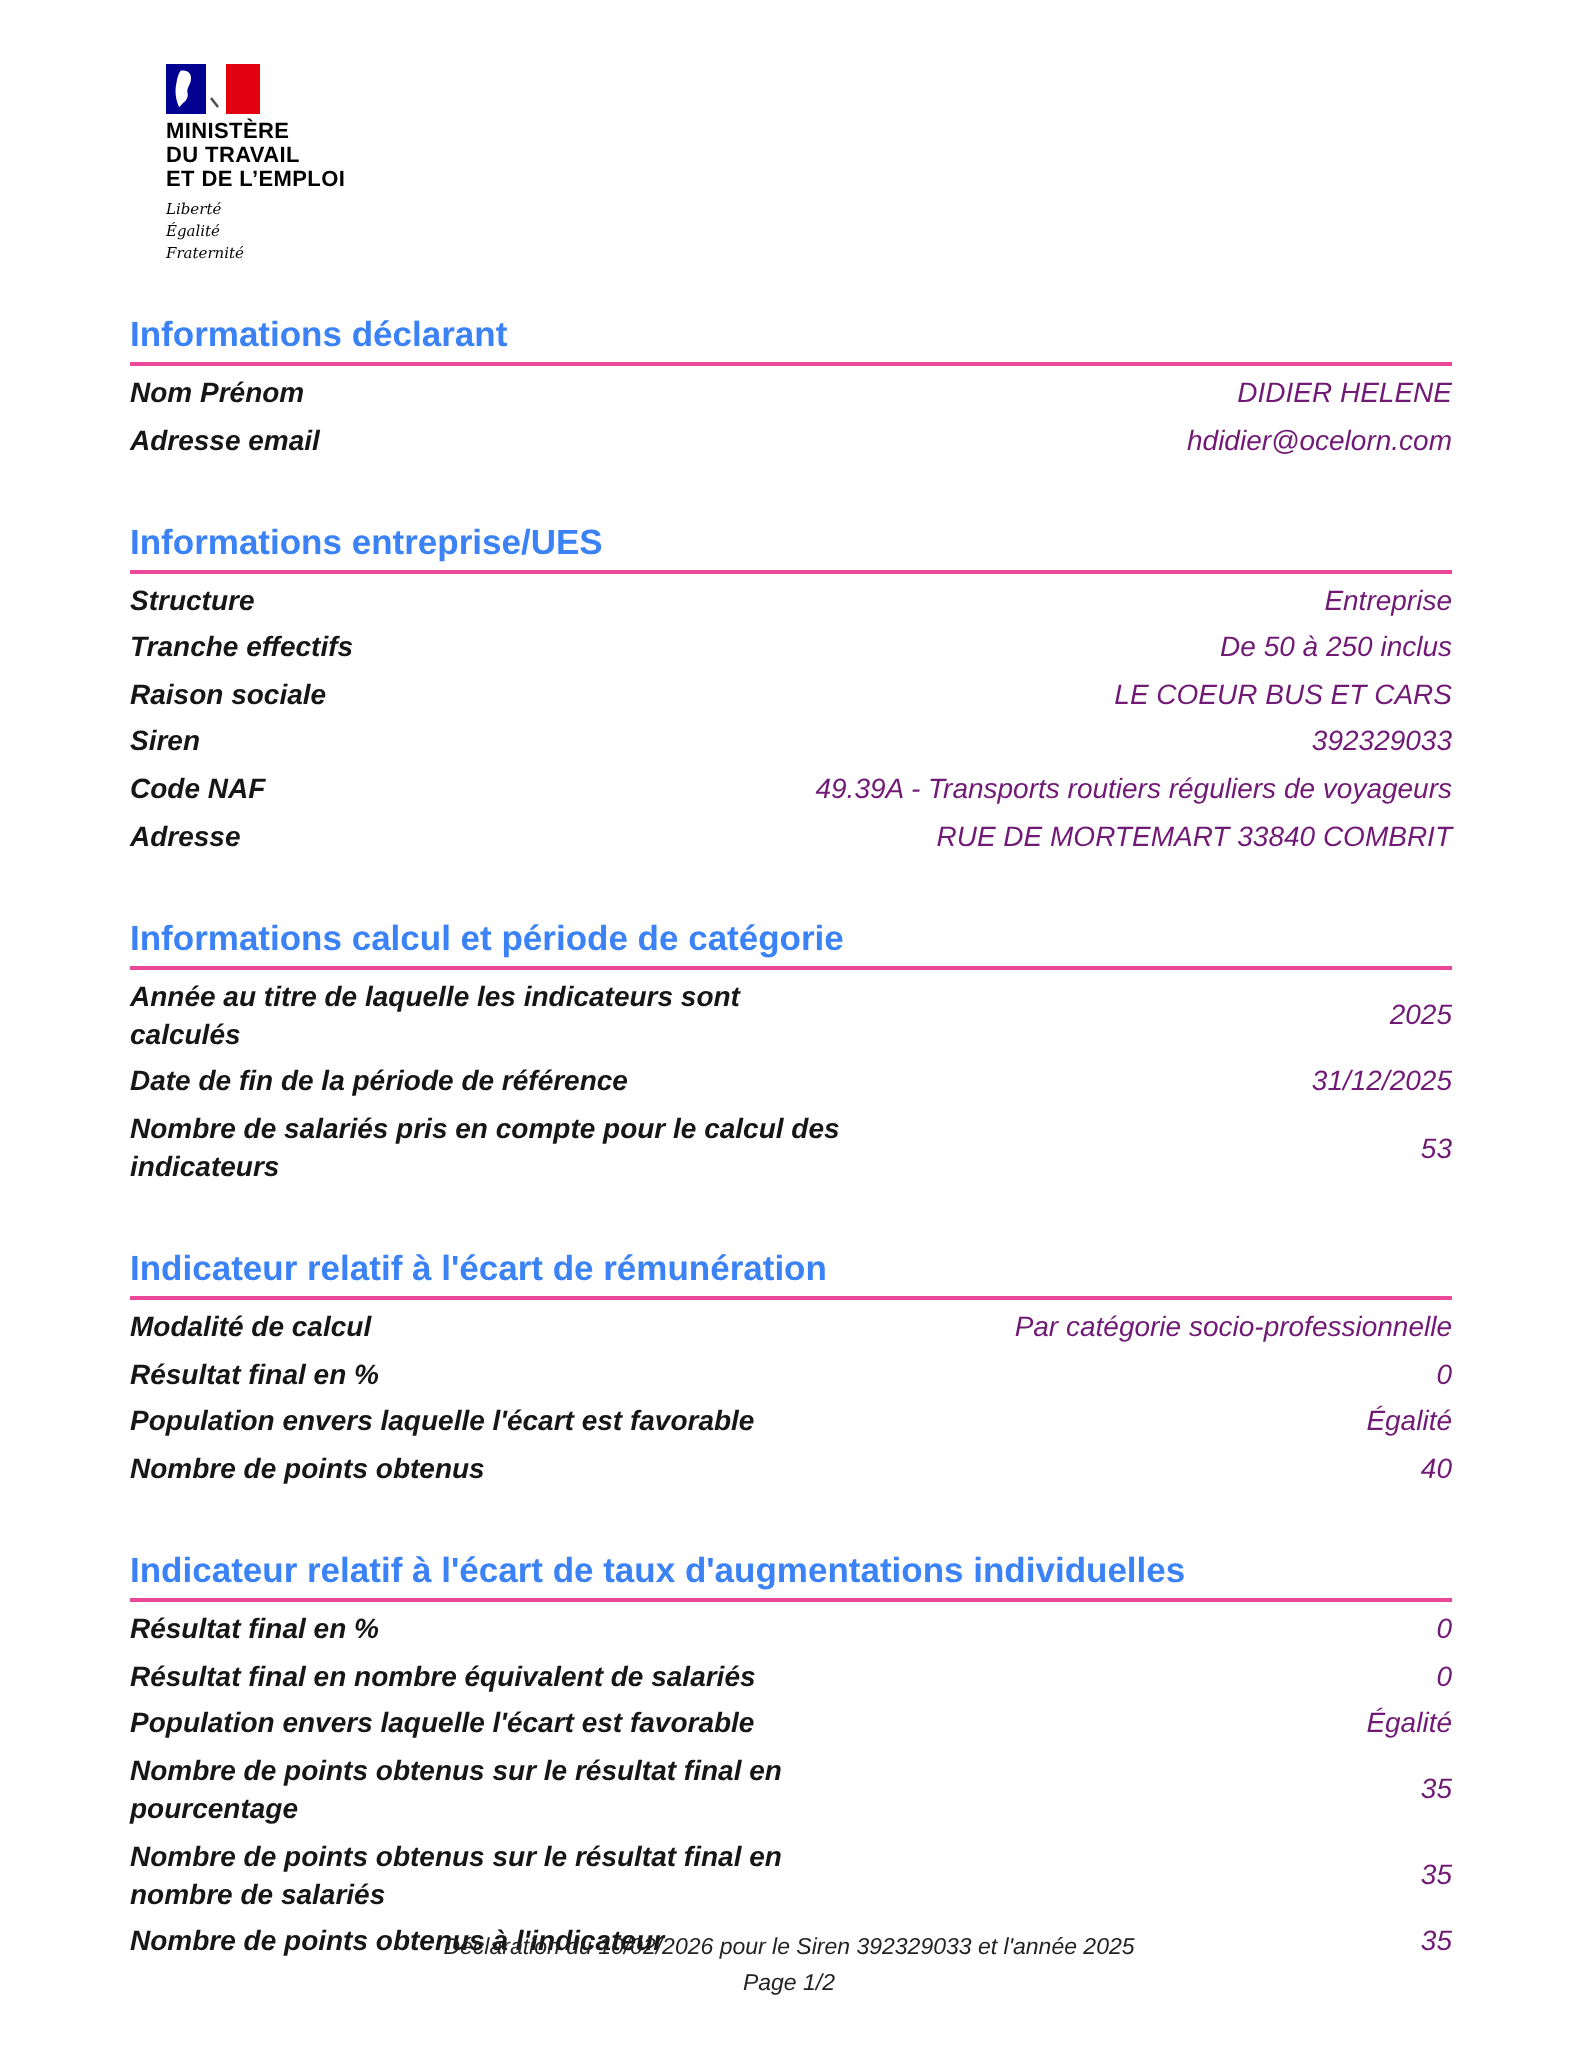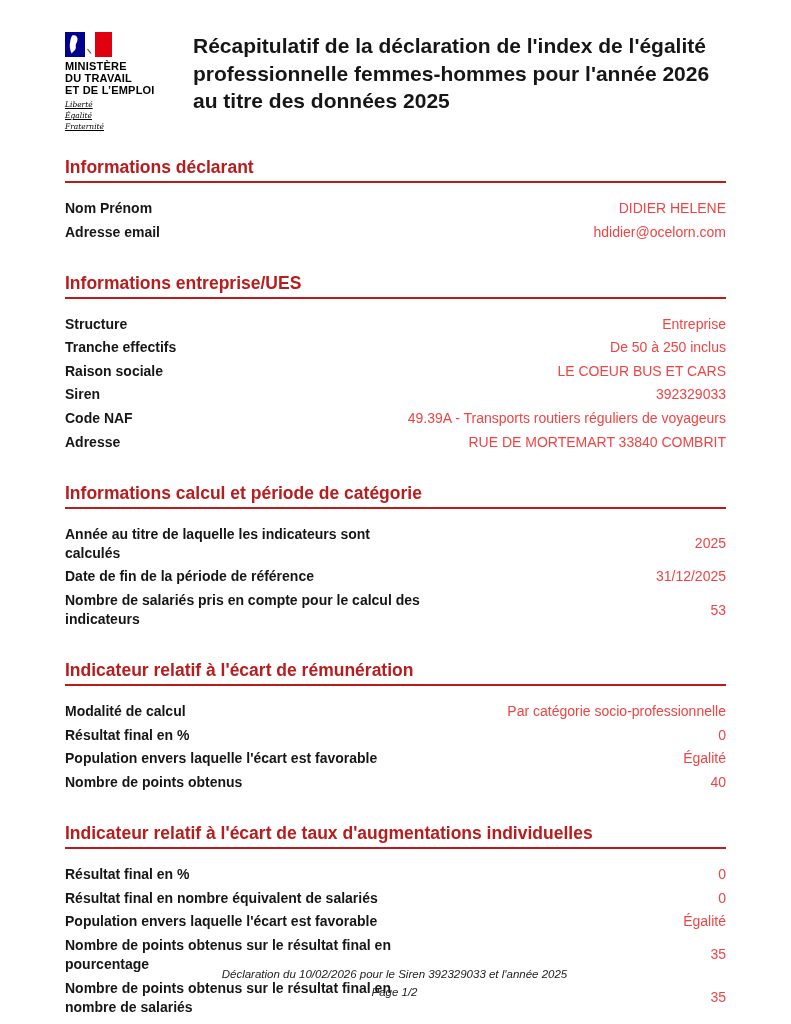--- a/index.html
+++ b/index.html
@@ -11,37 +11,37 @@
     position:relative;
     overflow:hidden;
   }
   .page {
     width:791px; height:1024px;
     padding:30px 65px 0 65px;
     position:relative;
   }
   
   .doc-header { display:flex; align-items:flex-start; gap:16px; }
-  .gov-logo { flex:0 0 112px; padding-top:2px; }
+  .gov-logo { flex:0 0 112px; padding-top:2px;margin-left:18px; }
   .gov-flag { display:block; margin-bottom:3px; }
   .gov-name { font-size:11px; font-weight:bold; line-height:1.1; letter-spacing:.2px; color:#000; }
-  .gov-motto { margin-top:4px; font-family:"DejaVu Serif", serif; font-style:italic; font-size:7.5px; line-height:1.45; color:#000;text-decoration:underline; }
+  .gov-motto { margin-top:4px; font-family:"DejaVu Serif", serif; font-style:italic; font-size:7.5px; line-height:1.45; color:#000; }
   .doc-title { flex:1; font-size:21px; font-weight:bold; line-height:1.32; color:#161616; padding-top:2px; }
   
   .section { margin-top:31px; }
   .section:first-of-type { margin-top:24px; }
   .section-title {
-    font-size:17.5px; font-weight:bold; color:#b91c1c;
+    font-size:17.5px; font-weight:bold; color:#3b82f6;
     padding-bottom:3px;
-    border-bottom:2px solid #b91c1c;
-  }
-  .section-rows { margin-top:16px; }
+    border-bottom:2px solid #ec4899;
+  }
+  .section-rows { margin-top:4px;font-style:italic; }
   .row { display:flex; align-items:center; justify-content:space-between; margin-bottom:4.6px; min-height:19px; }
   .row-label { font-size:14px; font-weight:bold; line-height:1.36; color:#161616; max-width:55%; }
-  .row-value { font-size:14px; font-weight:normal; line-height:1.36; color:#ef4444; text-align:center; margin-left:auto; padding-left:12px; }
+  .row-value { font-size:14px; font-weight:normal; line-height:1.36; color:#701a75; text-align:center; margin-left:auto; padding-left:12px; }
   
   .doc-footer {
     position:absolute; left:0; right:2px; bottom:22px;
     text-align:center; font-style:italic;
     font-size:11.5px; line-height:1.55; color:#222;
   }
 </style>
 </head>
 <body>
 
@@ -59,21 +59,20 @@
         <div>MINISTÈRE</div>
         <div>DU TRAVAIL</div>
         <div>ET DE L’EMPLOI</div>
       </div>
       <div class="gov-motto">
         <div>Liberté</div>
         <div>Égalité</div>
         <div>Fraternité</div>
       </div>
     </div>
-    <h1 class="doc-title">Récapitulatif de la déclaration de l'index de l'égalité professionnelle femmes-hommes pour l'année 2026 au titre des données 2025</h1>
   </div>
 
   <main id="sections">
   <section class="section">
     <h2 class="section-title">Informations déclarant</h2>
     <div class="section-rows">
   <div class="row">
     <span class="row-label">Nom Prénom</span>
     <span class="row-value">DIDIER HELENE</span>
   </div>

